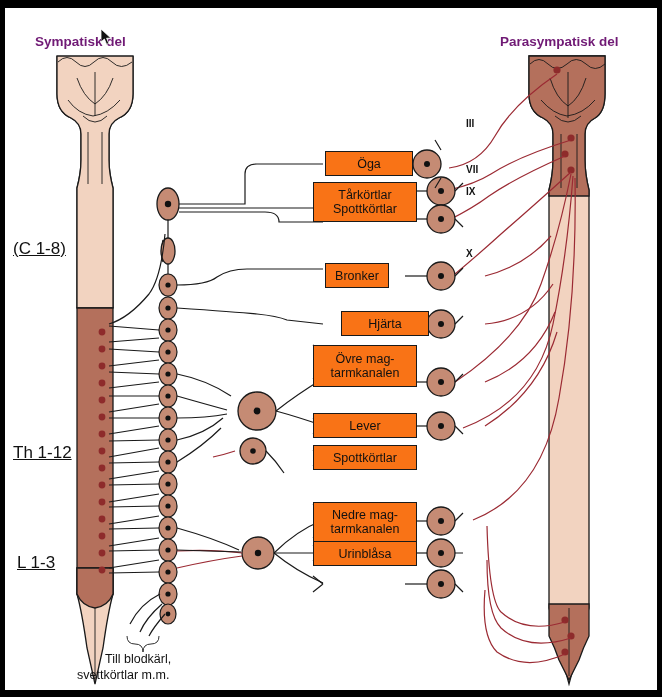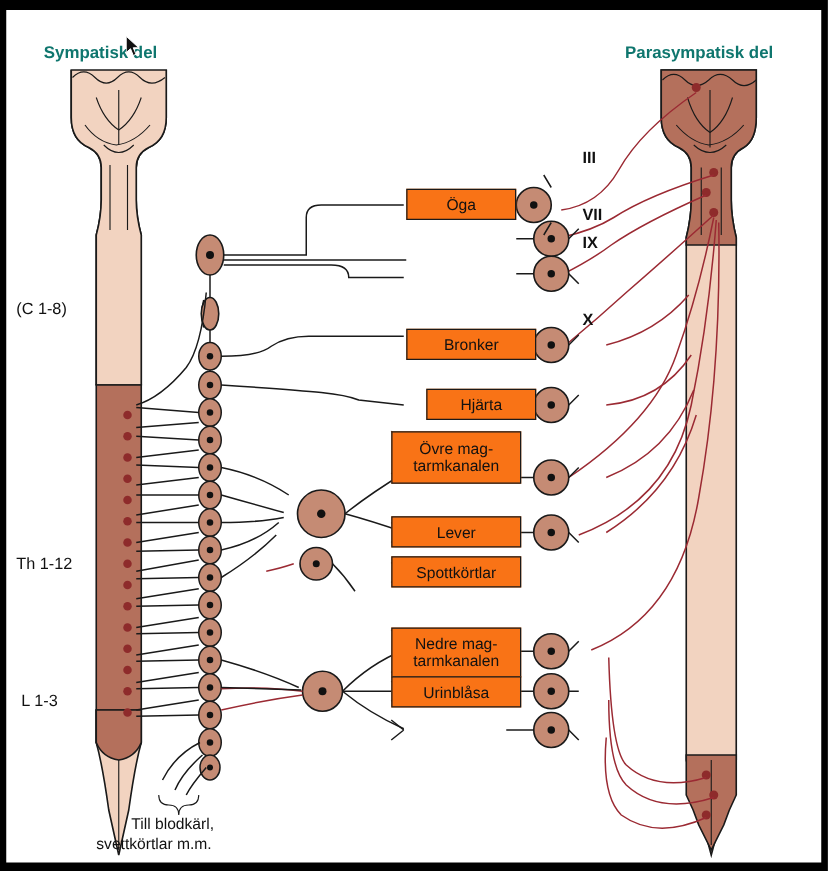--- a/index.html
+++ b/index.html
@@ -1,22 +1,22 @@
 <!DOCTYPE html>
 <html><head>
 <meta charset="utf-8">
 <style>
   html,body{margin:0;padding:0;background:#000;}
   body{width:662px;height:697px;overflow:hidden;font-family:"Liberation Sans",sans-serif;}
   #stage{position:relative;width:662px;height:697px;background:#000;}
   #canvas{position:absolute;left:5px;top:8px;width:652px;height:682px;background:#ffffff;}
   svg{position:absolute;left:0;top:0;}
-  .hdr{position:absolute;font-size:13.5px;font-weight:bold;color:#0f766e;white-space:nowrap;}
-  .lvl{position:absolute;font-size:13px;color:#111;white-space:nowrap;}
-  .rn{position:absolute;font-size:13px;font-weight:bold;color:#111;white-space:nowrap;}
+  .hdr{position:absolute;font-size:13.5px;font-weight:bold;color:#701a75;white-space:nowrap;}
+  .lvl{position:absolute;font-size:17px;color:#111;white-space:nowrap;text-decoration:underline;}
+  .rn{position:absolute;font-size:10px;font-weight:bold;color:#111;white-space:nowrap;}
   .boxlbl{position:absolute;box-sizing:border-box;border:1.3px solid #1a1a1a;background:#f97316;
           font-size:12.5px;color:#111;text-align:center;line-height:14px;
           display:flex;align-items:center;justify-content:center;flex-direction:column;}
   .foot{position:absolute;font-size:12.5px;color:#111;line-height:15px;white-space:nowrap;text-align:center;}
   .cursor{position:absolute;width:12px;height:18px;pointer-events:none;}
 </style>
 </head>
 <body>
 
 <div id="stage">
@@ -325,21 +325,25 @@
     <div class="lvl" style="left:12px;top:545px;">L 1-3</div>
 
     <div class="rn" style="left:461px;top:110px;">III</div>
     <div class="rn" style="left:461px;top:156px;">VII</div>
     <div class="rn" style="left:461px;top:178px;">IX</div>
     <div class="rn" style="left:461px;top:240px;">X</div>
 
     <div class="boxlbl" style="left:320px;top:143px;width:88px;height:25px;">
       <span>Öga</span>
     </div>
-    <div class="boxlbl" style="left:320px;top:255px;width:104px;height:25px;">
+    <div class="boxlbl" style="left:308px;top:174px;width:104px;height:40px;">
+      <span>Tårkörtlar</span>
+      <span>Spottkörtlar</span>
+    </div>
+    <div class="boxlbl" style="left:320px;top:255px;width:64px;height:25px;">
       <span>Bronker</span>
     </div>
     <div class="boxlbl" style="left:336px;top:303px;width:88px;height:25px;">
       <span>Hjärta</span>
     </div>
     <div class="boxlbl" style="left:308px;top:337px;width:104px;height:42px;">
       <span>Övre mag-</span>
       <span>tarmkanalen</span>
     </div>
     <div class="boxlbl" style="left:308px;top:405px;width:104px;height:25px;">

